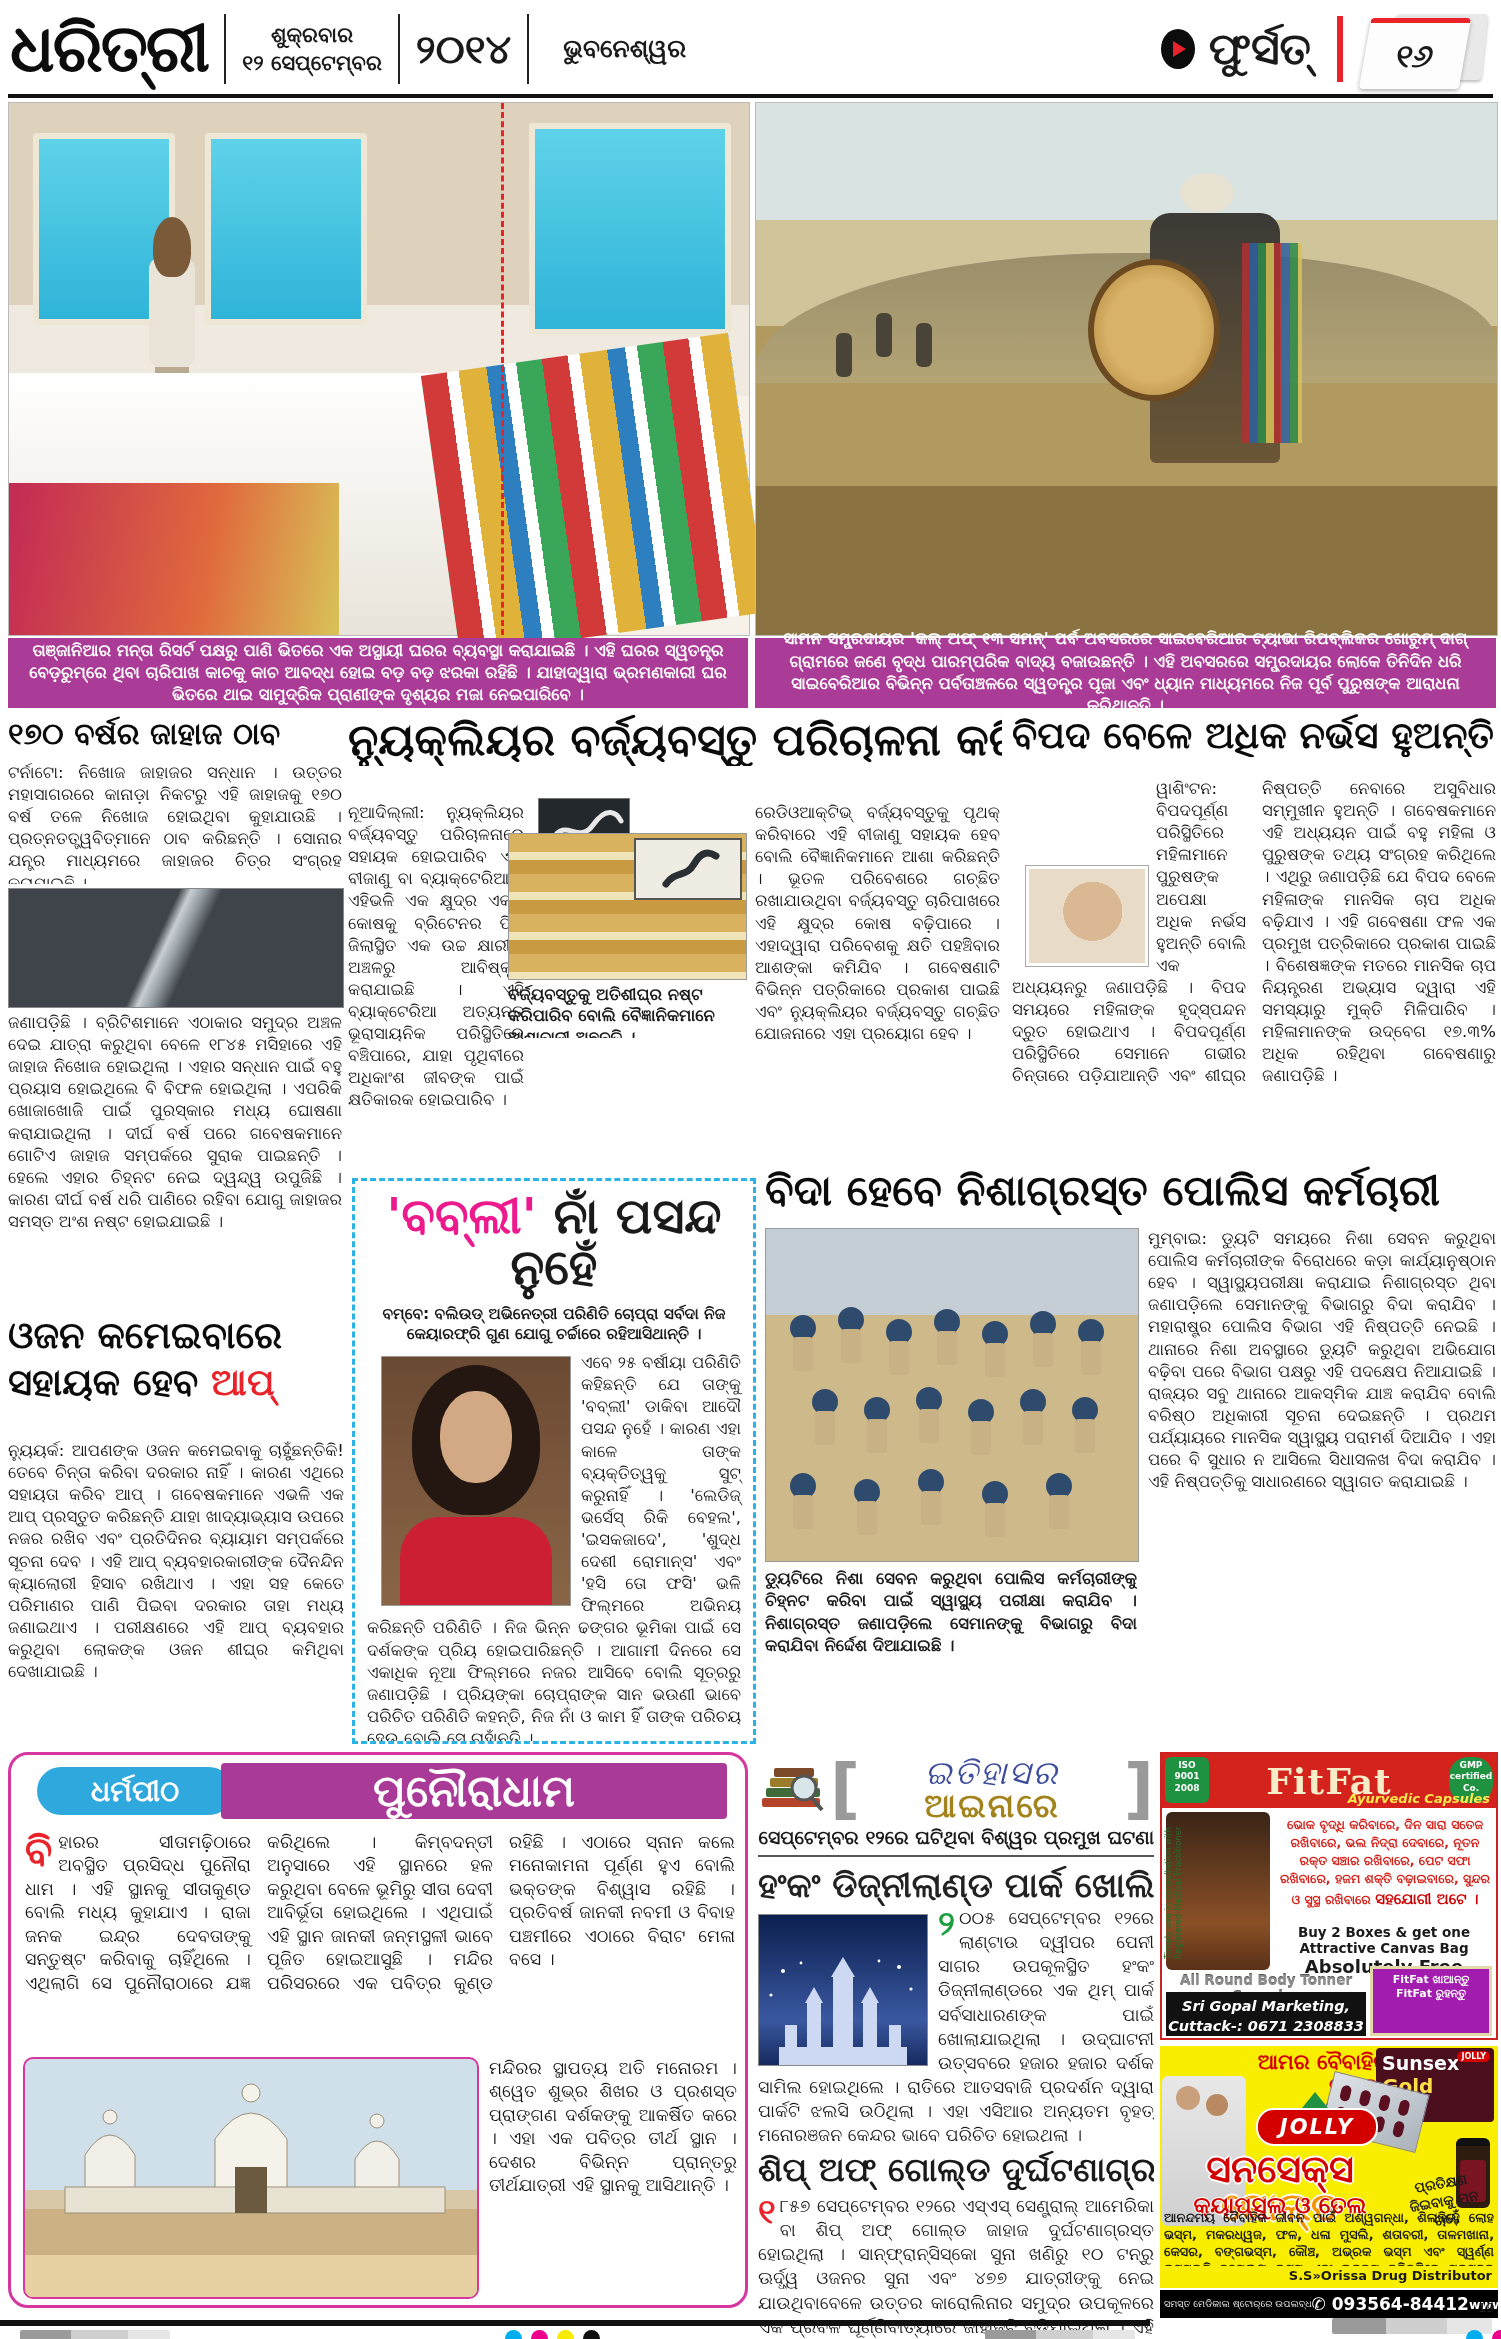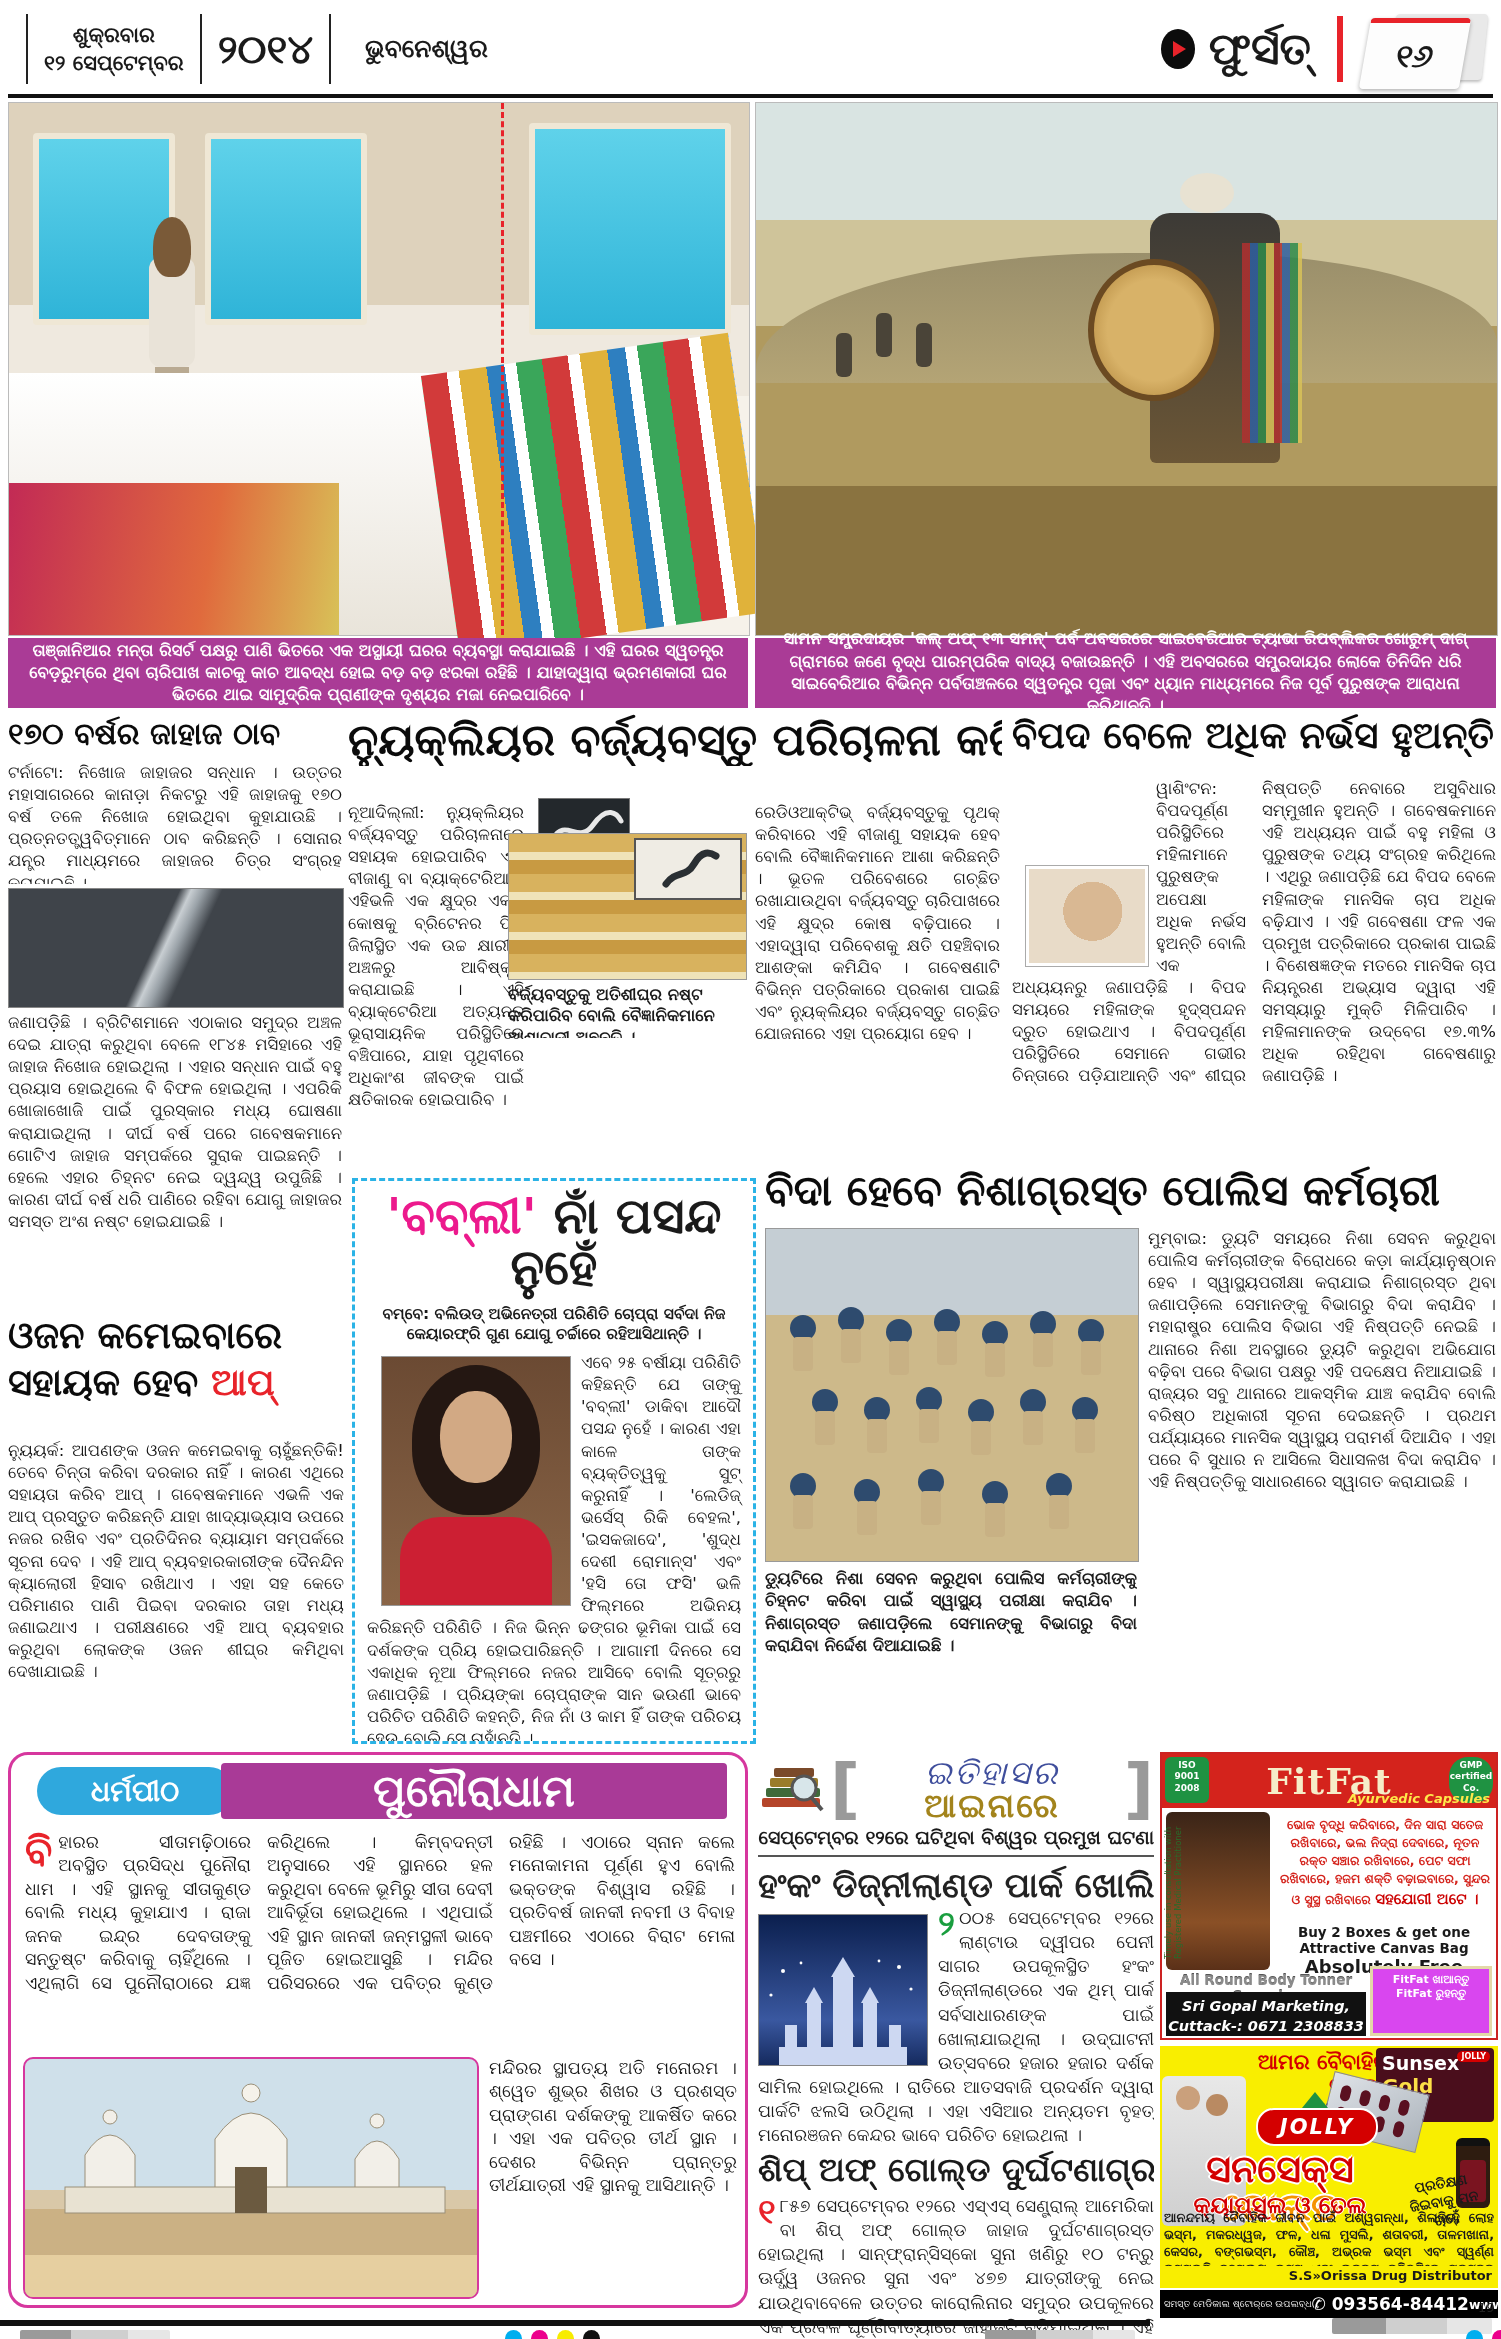--- a/index.html
+++ b/index.html
@@ -131,21 +131,21 @@
       background:linear-gradient(#3a2417,#8a5026 70%,#5a3018);border-radius:6px;}
   .ff-benefits{position:absolute;left:114px;top:62px;width:218px;height:104px;color:#d4231c;
       font-size:12.5px;font-weight:bold;line-height:1.45;text-align:center;}
   .ff-benefits b{color:#c00;font-size:15px;}
   .ff-offer{position:absolute;left:110px;top:170px;width:224px;text-align:center;font-weight:bold;font-size:13.5px;}
   .ff-free{font-size:18px;}
   .ff-toner{position:absolute;left:4px;top:218px;width:200px;text-align:center;color:#8a8a8a;font-weight:bold;font-size:13.5px;
       text-shadow:0 1px 0 #fff,0 -1px 0 #555;}
   .ff-dealer{position:absolute;left:4px;top:238px;width:200px;height:44px;background:#111;color:#fff;
       font-style:italic;font-weight:bold;font-size:14.5px;text-align:center;line-height:1.4;padding-top:4px;box-sizing:border-box;}
-  .ff-pack{position:absolute;right:4px;top:212px;width:122px;height:70px;background:#d946ef;border:3px solid #e3d8a8;
+  .ff-pack{position:absolute;right:4px;top:212px;width:122px;height:70px;background:#a21caf;border:3px solid #e3d8a8;
       color:#fff;font-size:11px;font-weight:bold;text-align:center;line-height:1.3;padding-top:4px;box-sizing:border-box;}
   .ff-side{position:absolute;left:-64px;top:120px;width:150px;transform:rotate(-90deg);font-size:8.5px;color:#2a6a2a;}
   
   .jolly{top:2046px;left:1160px;width:338px;height:242px;background:#f9ee00;box-sizing:border-box;padding:4px 6px;overflow:hidden;}
   .j-couple{position:absolute;left:2px;top:30px;width:84px;height:150px;background:linear-gradient(#e8e8e8,#cfcfcf);border-radius:6px;}
   .j-couple:before{content:"";position:absolute;left:14px;top:10px;width:24px;height:24px;border-radius:50%;background:#caa07c;}
   .j-couple:after{content:"";position:absolute;left:44px;top:18px;width:22px;height:22px;border-radius:50%;background:#b98a62;}
   .j-line1{margin-left:66px;color:#d40000;font-weight:bold;font-size:21px;text-align:center;}
   .j-line2{margin-left:150px;font-weight:bold;font-size:17px;}
   .j-logo{position:absolute;left:96px;top:62px;width:118px;height:34px;background:#d40000;border:2px solid #fff;border-radius:18px;
@@ -180,20 +180,21 @@
   .dotrow{display:flex;gap:9px;}
   .dot{width:17px;height:17px;border-radius:50%;}
   .pmark{font-size:13px;color:#222;}
 </style>
 </head>
 <body>
 
 <div class="page">
 
   <div class="abs mast">
+    <div class="mast-logo">ଧରିତ୍ରୀ</div>
     <div class="vdiv"></div>
     <div class="daydate">
       <div>ଶୁକ୍ରବାର</div>
       <div>୧୨ ସେପ୍ଟେମ୍ବର</div>
     </div>
     <div class="vdiv"></div>
     <div class="year">୨୦୧୪</div>
     <div class="vdiv"></div>
     <div class="city">ଭୁବନେଶ୍ୱର</div>
     <div style="flex:1"></div>

